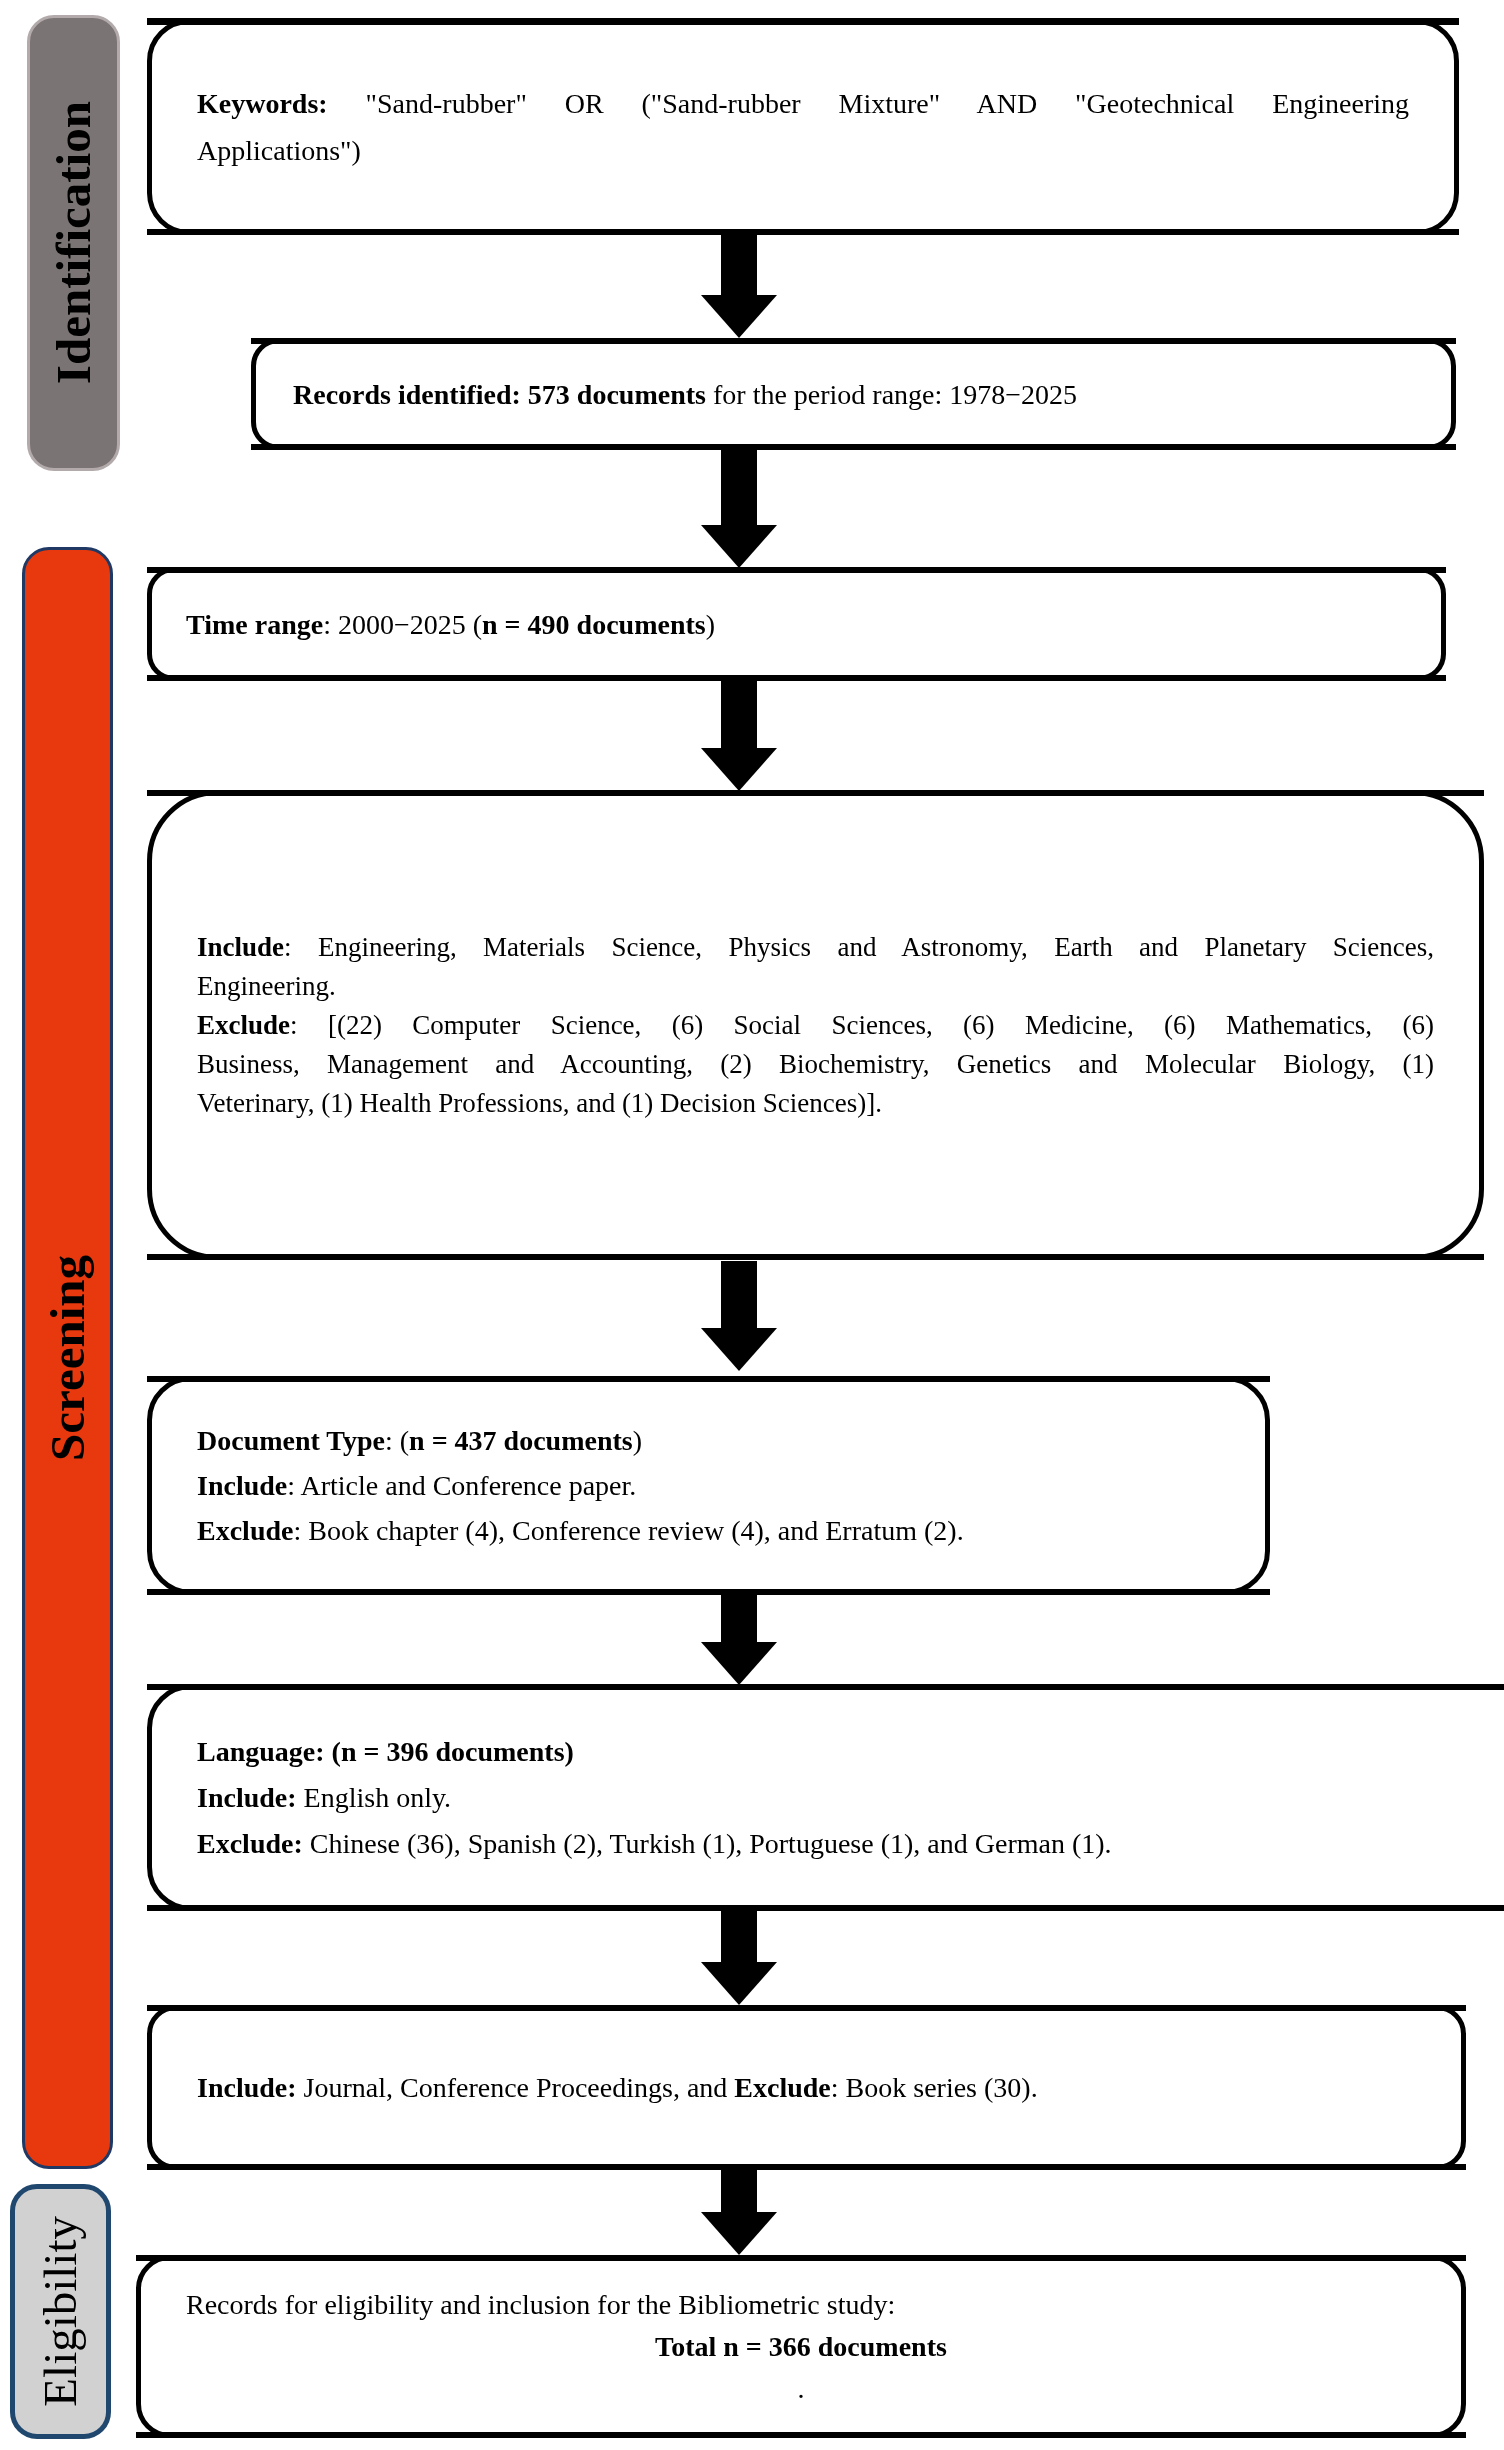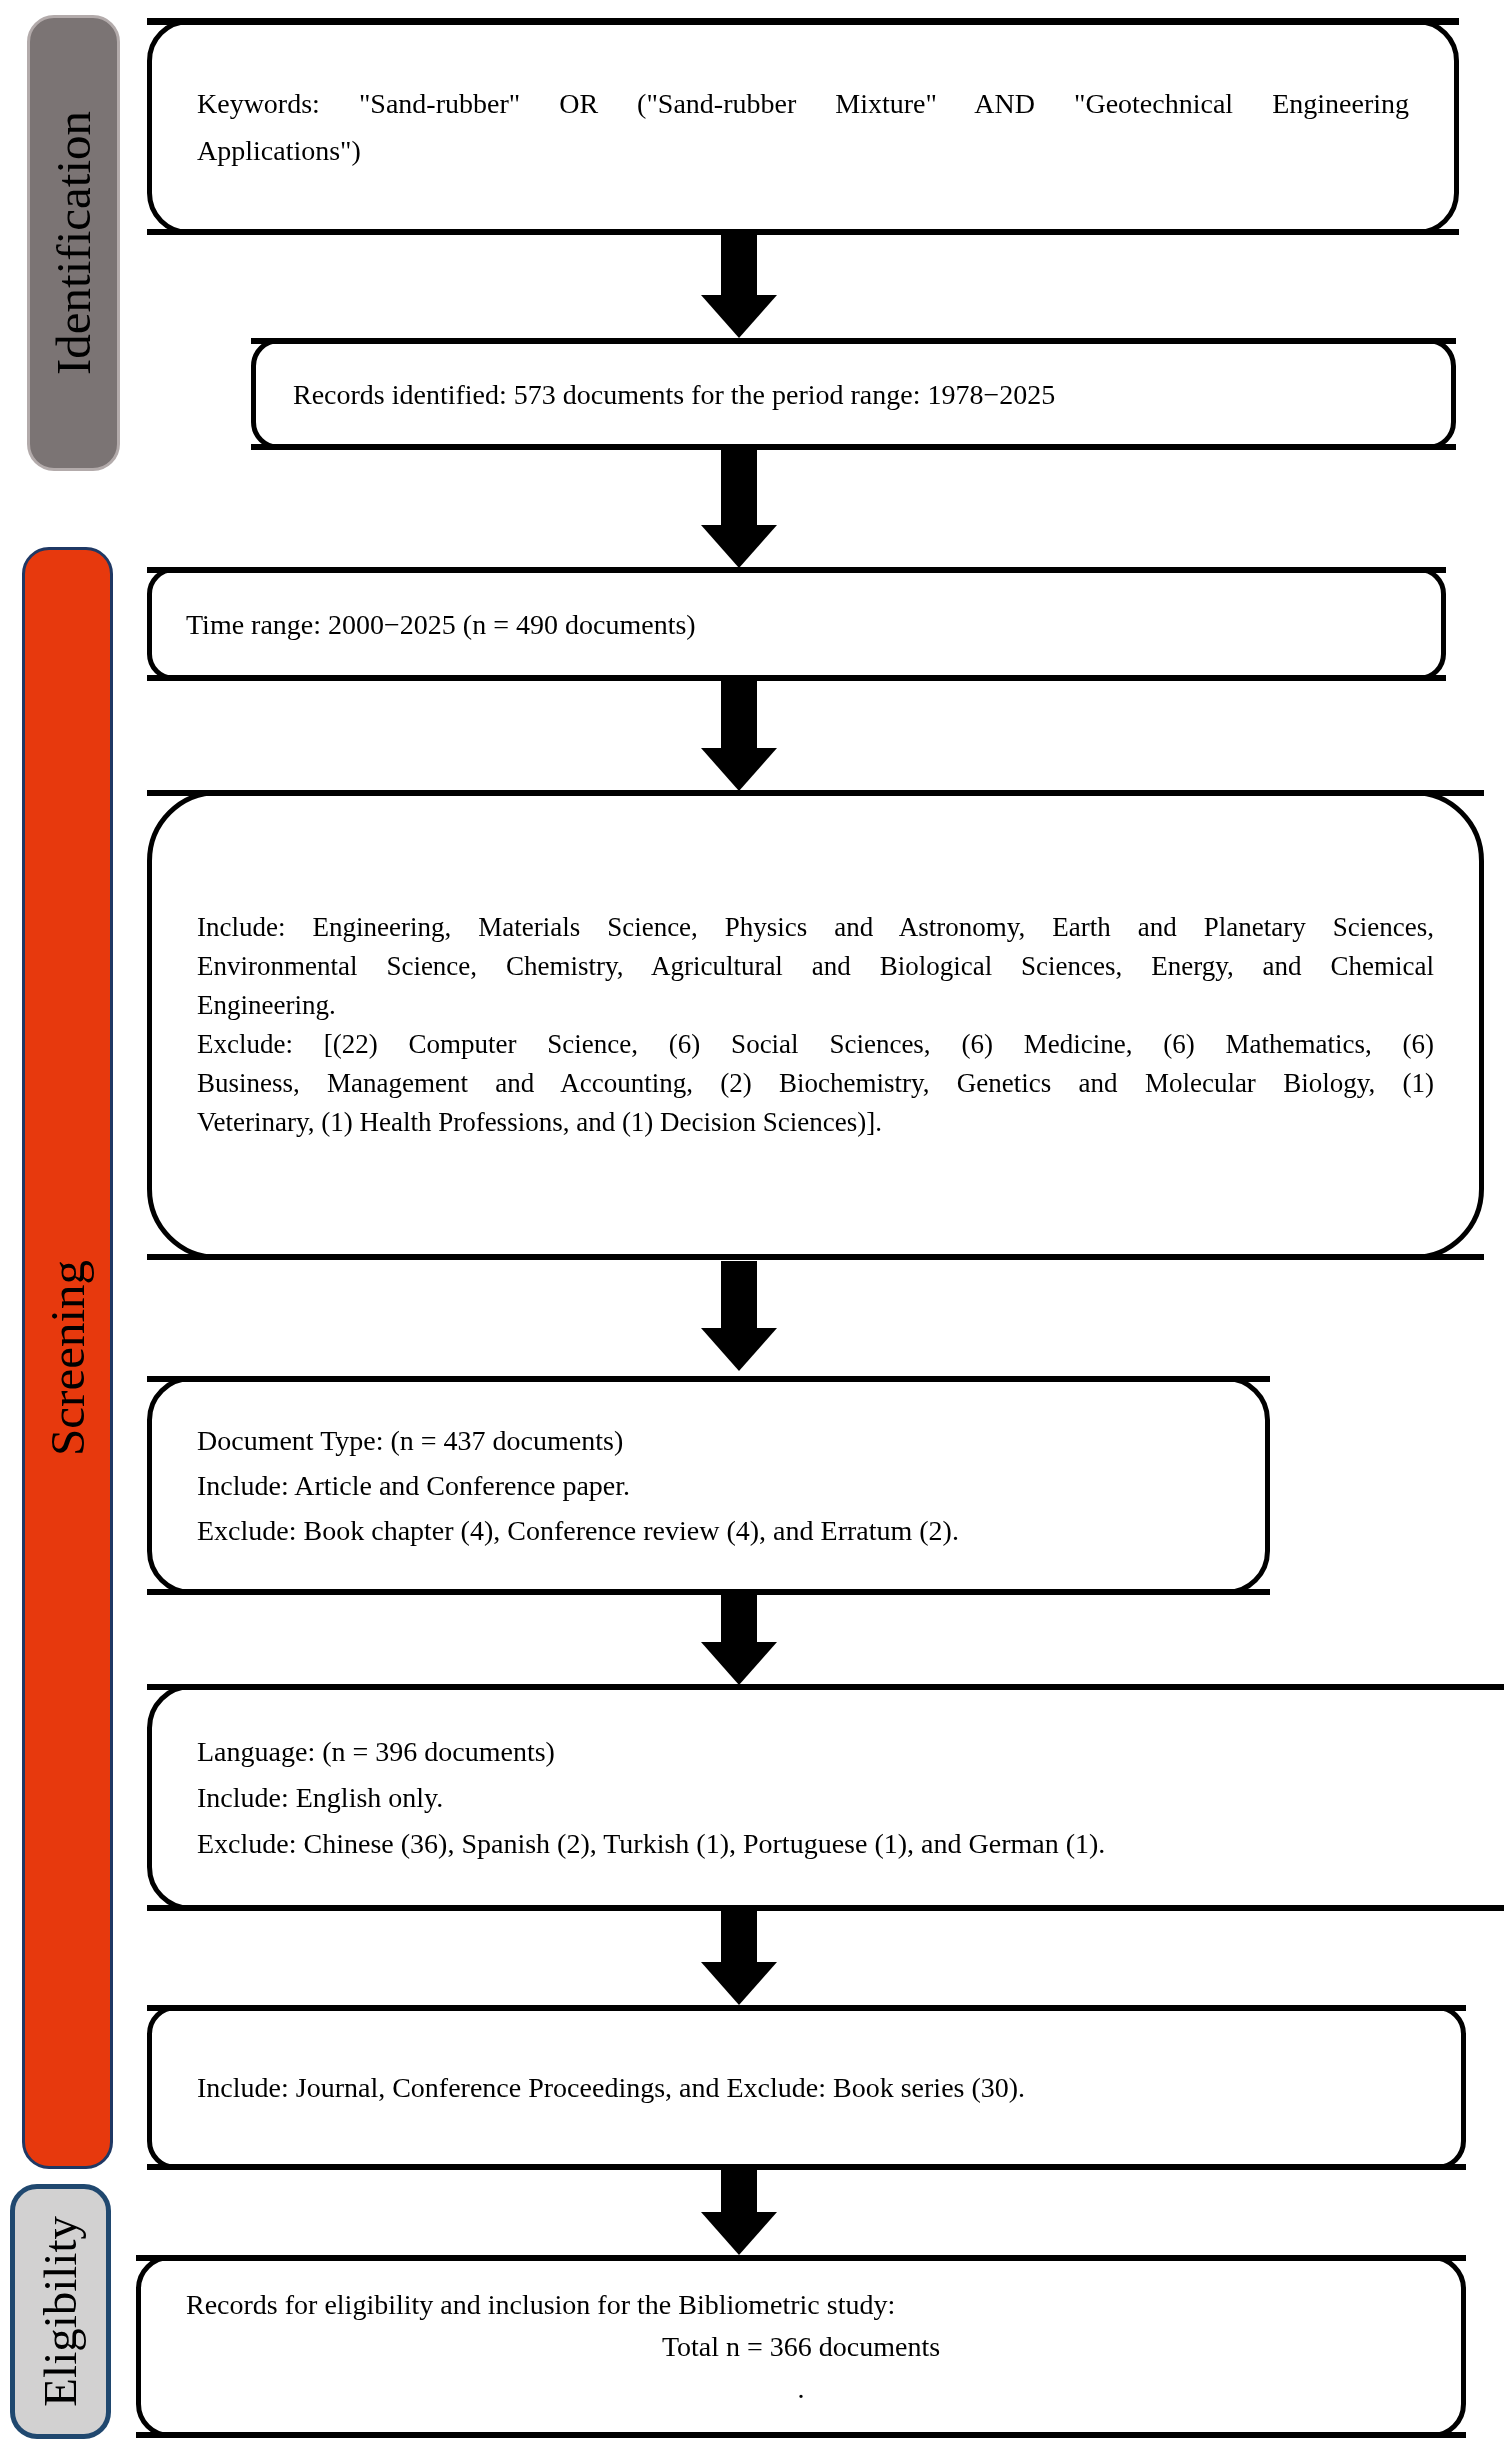--- a/index.html
+++ b/index.html
@@ -25,21 +25,21 @@
     content:"";position:absolute;left:-5.4px;right:-5.4px;height:6.4px;background:#000;
   }
   .fbox::before{top:-5.4px;}
   .fbox::after{bottom:-5.4px;}
   .ln{
     display:block;line-height:var(--lh,45px);height:var(--lh,45px);overflow:hidden;white-space:nowrap;
   }
   .just{white-space:normal;text-align:justify;text-align-last:justify;}
   .just::after{content:"";display:inline-block;width:100%;height:0;}
   .center{text-align:center;}
-  .b{font-weight:normal;}
+  .b{font-weight:bold;}
   
   .arrow{
     position:absolute;left:739px;transform:translateX(-50%);
     display:flex;flex-direction:column;align-items:center;
   }
   .arrow .stem{width:36px;flex:1 1 auto;background:#000;}
   .arrow .head{
     width:0;height:0;flex:0 0 auto;
     border-left:38px solid transparent;border-right:38px solid transparent;border-top:43px solid #000;
   }
@@ -84,21 +84,20 @@
     <div class="ln"><span class="b">Time range</span><span>: 2000−2025 (</span><span class="b">n = 490 documents</span><span>)</span></div>
   </div>
 
   <div class="arrow" style="top:681px;height:110px;">
     <div class="stem"></div>
       <div class="head"></div>
   </div>
 
   <div class="fbox" style="left:147px;top:790px;width:1337px;height:470px;border-radius:71px;font-size:27px;--lh:39px;">
     <div class="ln just"><span class="b">Include</span><span>: Engineering, Materials Science, Physics and Astronomy, Earth and Planetary Sciences,</span></div>
-    <div class="ln just"><span>Environmental Science, Chemistry, Agricultural and Biological Sciences, Energy, and Chemical</span></div>
     <div class="ln"><span>Engineering.</span></div>
     <div class="ln just"><span class="b">Exclude</span><span>: [(22) Computer Science, (6) Social Sciences, (6) Medicine, (6) Mathematics, (6)</span></div>
     <div class="ln just"><span>Business, Management and Accounting, (2) Biochemistry, Genetics and Molecular Biology, (1)</span></div>
     <div class="ln"><span>Veterinary, (1) Health Professions, and (1) Decision Sciences)].</span></div>
   </div>
 
   <div class="arrow" style="top:1261px;height:110px;">
     <div class="stem"></div>
       <div class="head"></div>
   </div>

